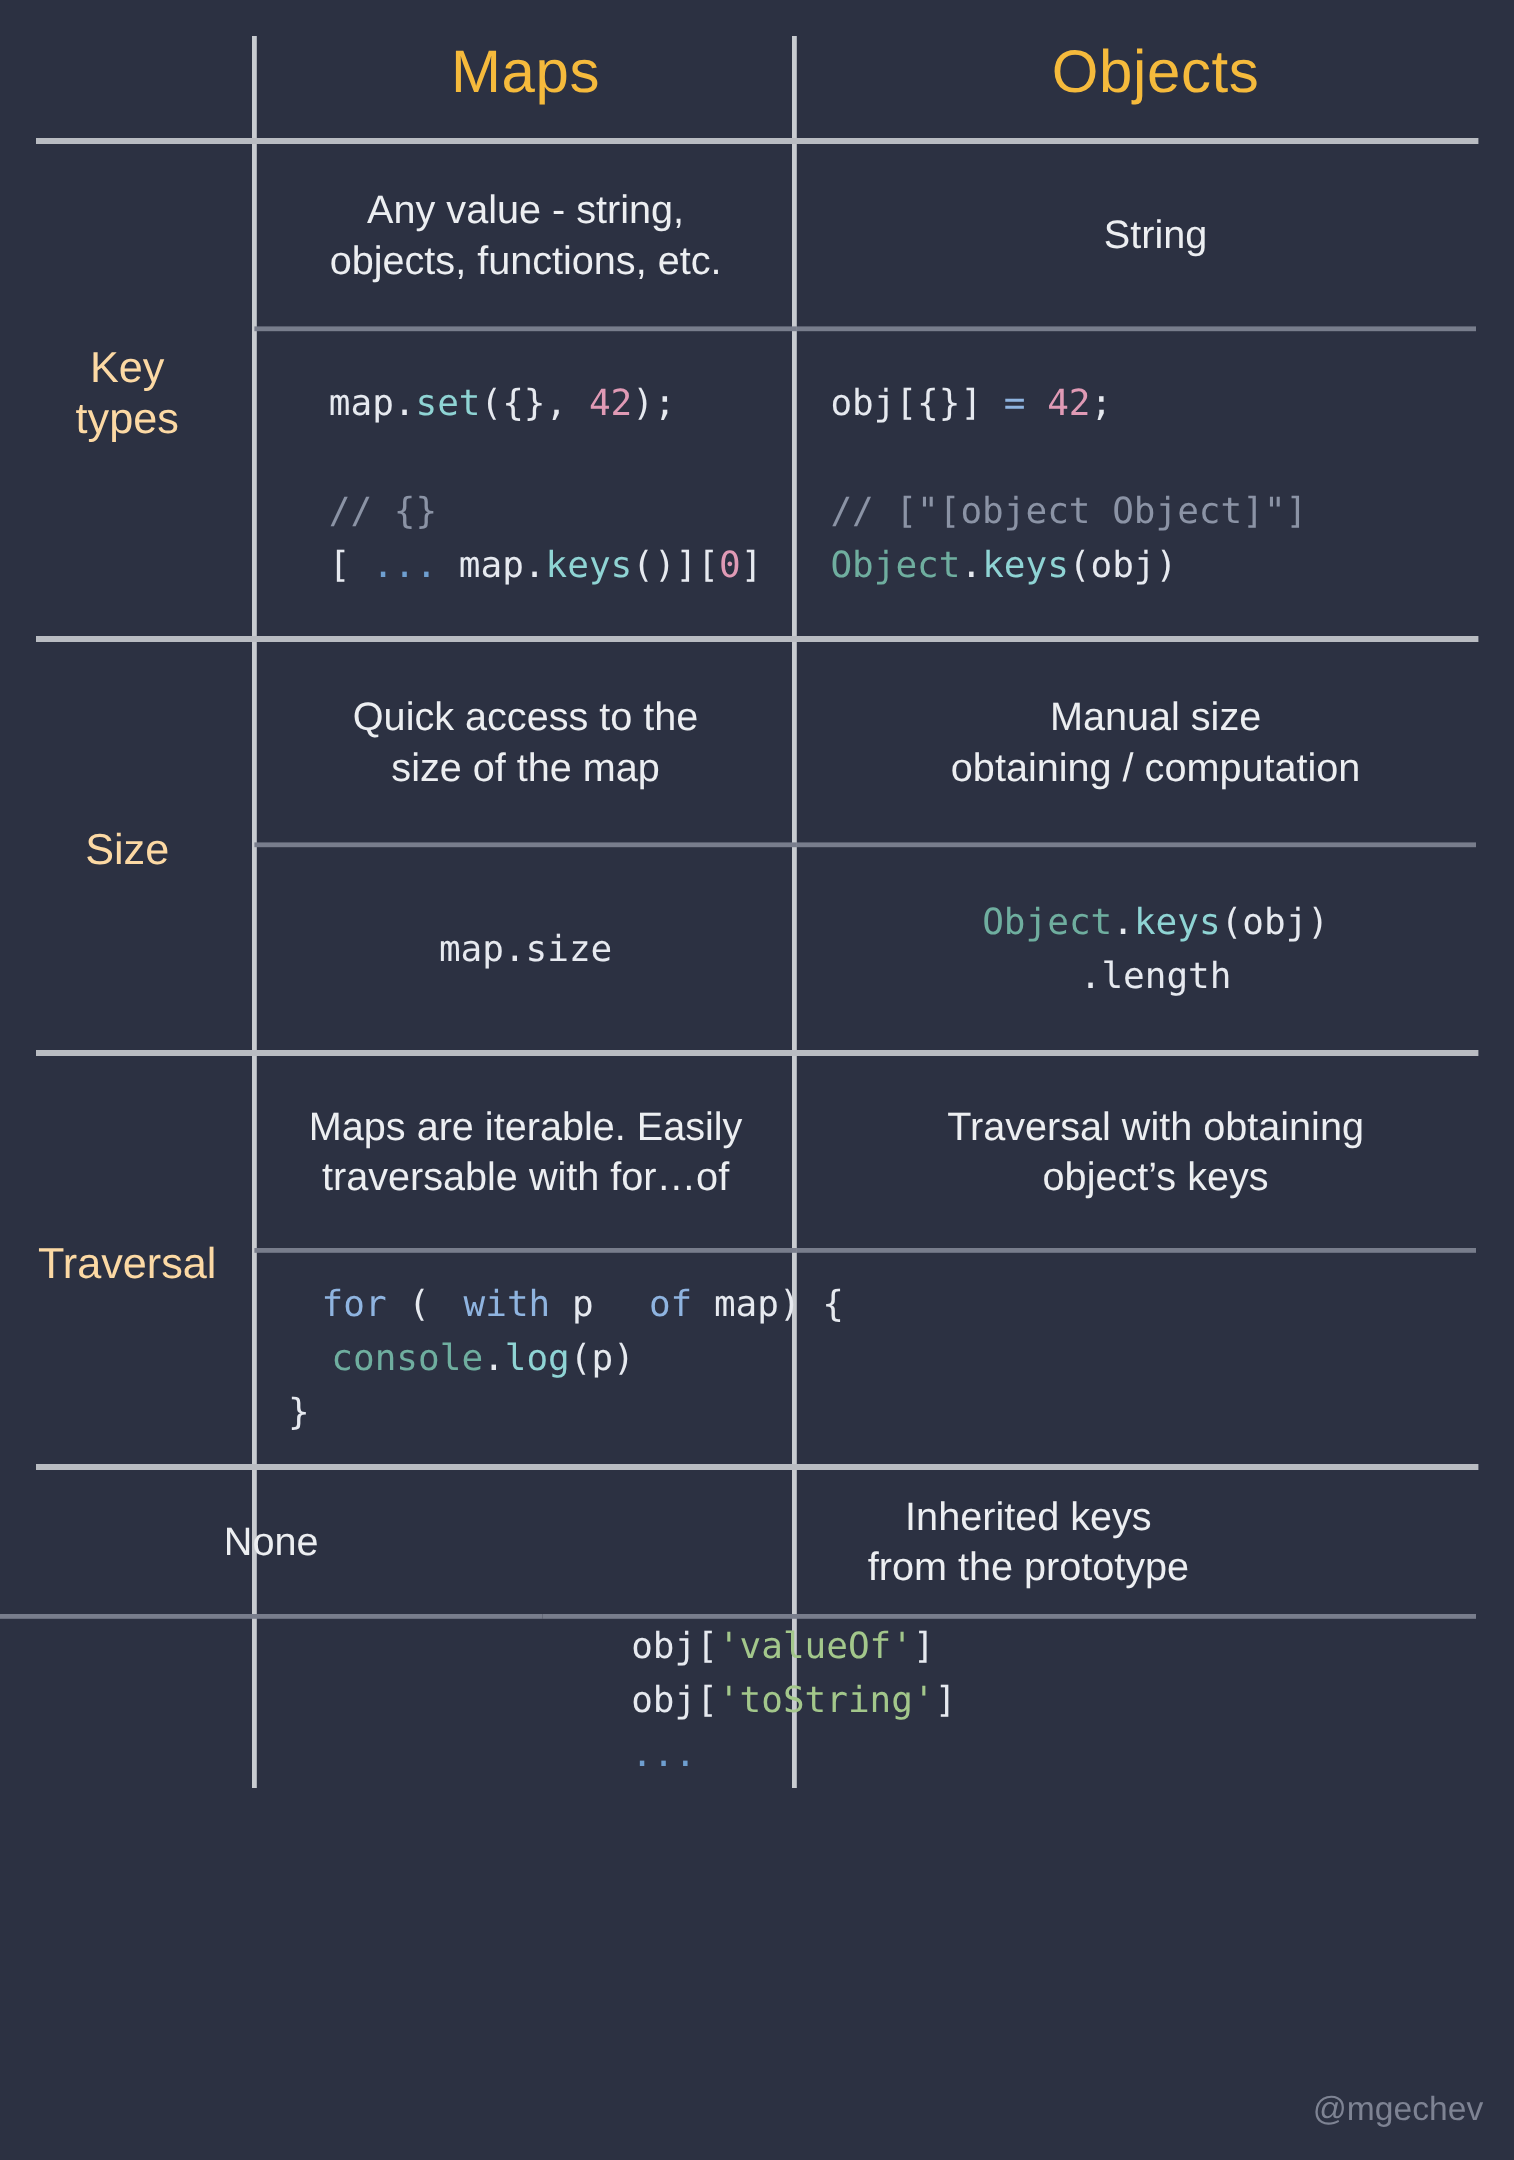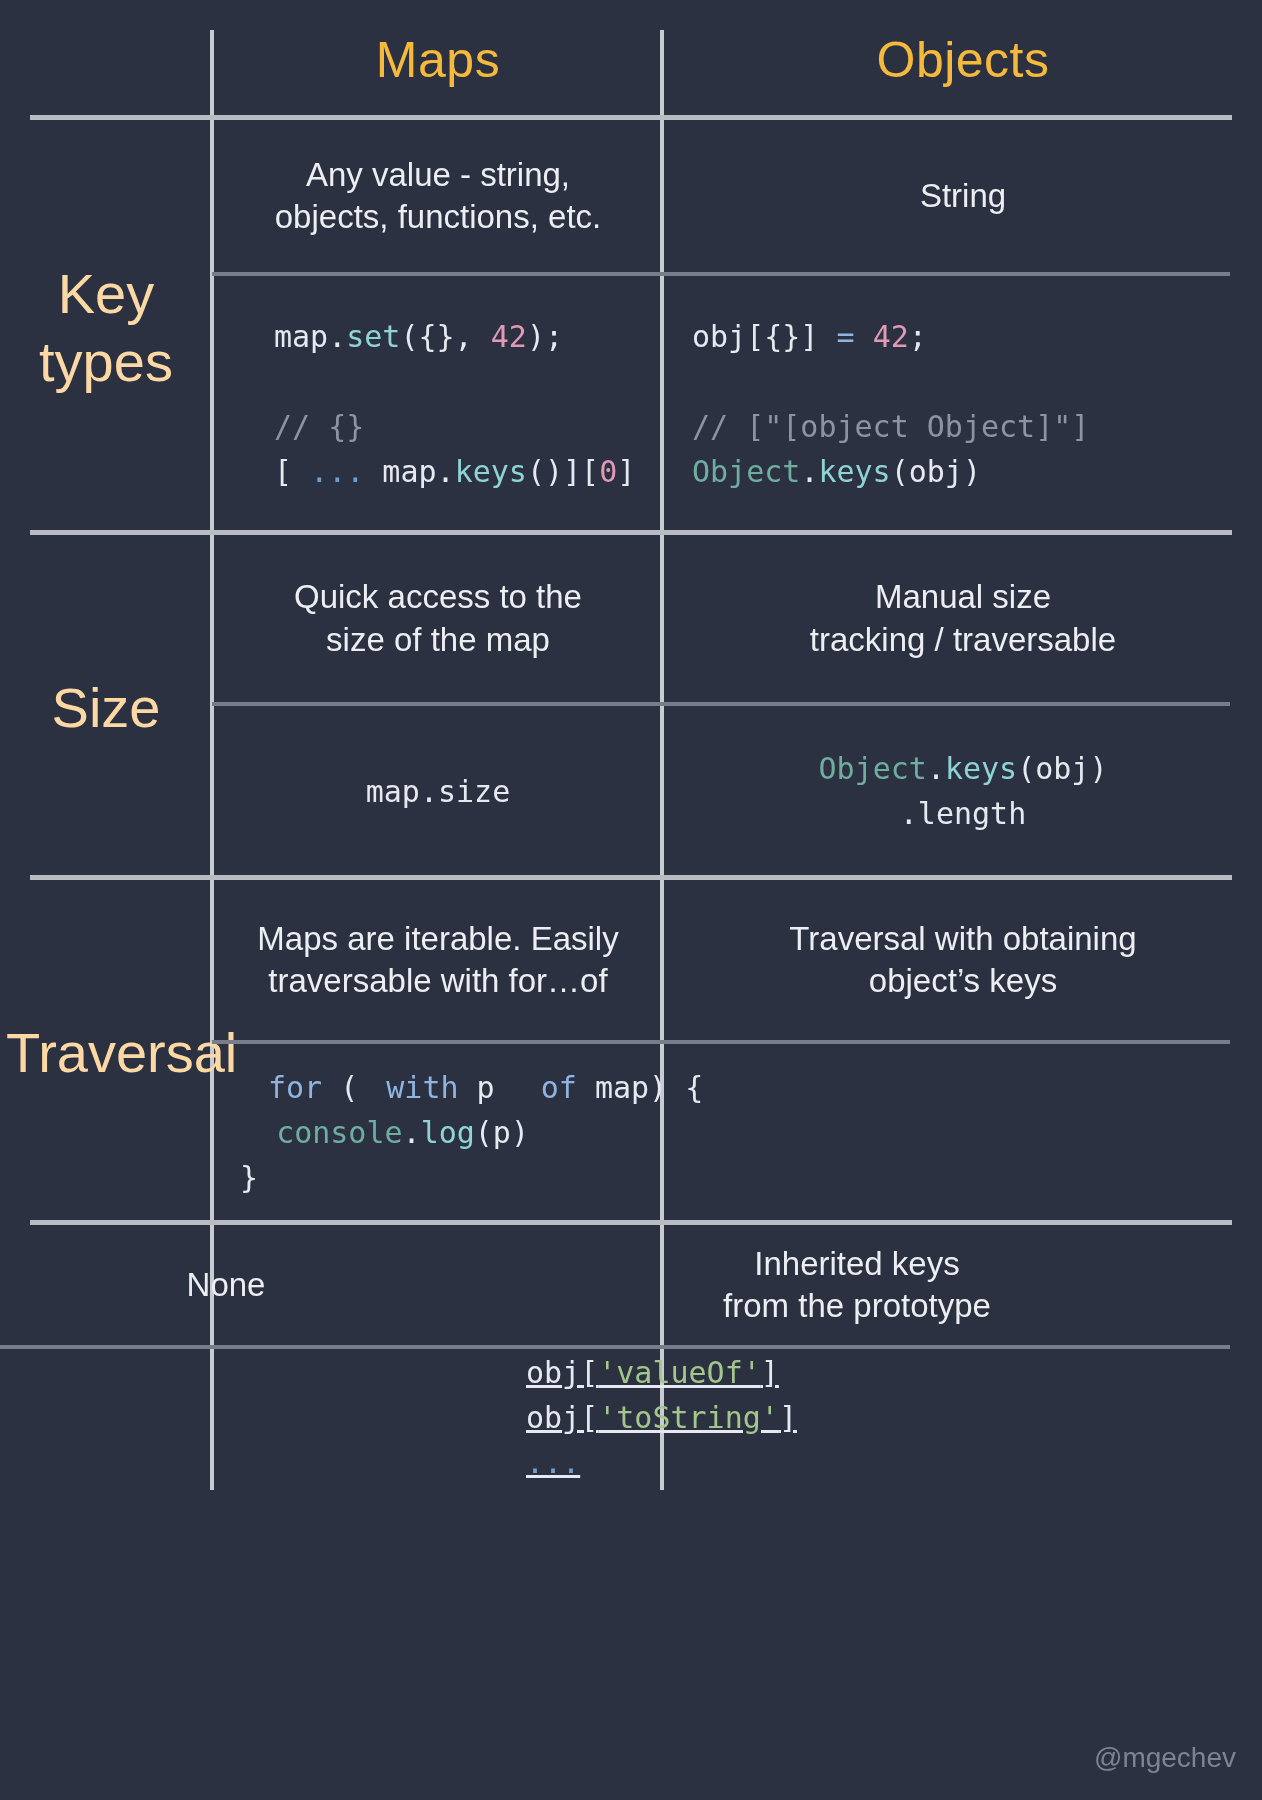--- a/index.html
+++ b/index.html
@@ -76,21 +76,21 @@
     font-size: 50px;
     color: #f5ba3c;
     text-align: center;
     line-height: 120px;
     letter-spacing: 0.5px;
   }
 
   
   .rowlabel {
     color: #fcd9a4;
-    font-size: 56px;
+    font-size: 36px;
     text-align: center;
     line-height: 1.22;
     width: 100%;
     position: absolute;
     left: 0;
     top: 50%;
     transform: translateY(-50%);
     padding: 0 6px;
     box-sizing: border-box;
   }
@@ -205,21 +205,21 @@
         <div style="height:167px;position:relative;">
           <div class="prose" style="white-space:pre-line;">Quick access to the
 size of the map</div>
         </div>
         <div class="hsep-inner" style="left:0;right:0;top:167px;"></div>
         <div class="code center" style="height:178px;"><div style="white-space: pre;"><span class="c-plain">map.size</span></div></div>
       </div>
       <div class="col-objs">
         <div style="height:167px;position:relative;">
           <div class="prose" style="white-space:pre-line;">Manual size
-tracking / traversable</div>
+obtaining / computation</div>
         </div>
         <div class="hsep-inner" style="left:0;right:32px;top:167px;"></div>
         <div class="code center" style="height:178px;"><div style="white-space: pre;"><span class="c-obj">Object</span><span class="c-plain">.</span><span class="c-fn">keys</span><span class="c-plain">(obj)</span><span class="c-plain">
 </span><span class="c-plain">.length</span></div></div>
       </div>
       <div class="hsep" style="bottom:0;"></div>
     </div>
 
     <div class="row" style="height:345px;">
       <div class="col-label">
@@ -252,21 +252,21 @@
         </div>
         <div class="hsep-inner" style="left:0;right:0;top:120px;"></div>
         <div class="code center" style="height:145px;"><div style="white-space: pre;"></div></div>
       </div>
       <div class="col-objs">
         <div style="height:120px;position:relative;">
           <div class="prose" style="white-space:pre-line;">Inherited keys
 from the prototype</div>
         </div>
         <div class="hsep-inner" style="left:0;right:32px;top:120px;"></div>
-        <div class="code leftobj" style="height:145px;padding-left:74px;text-decoration:underline;"><div style="white-space: pre;"><span class="c-plain">obj[</span><span class="c-str">'valueOf'</span><span class="c-plain">]</span><span class="c-plain">
+        <div class="code leftobj" style="height:145px;padding-left:74px;"><div style="white-space: pre;"><span class="c-plain">obj[</span><span class="c-str">'valueOf'</span><span class="c-plain">]</span><span class="c-plain">
 </span><span class="c-plain">obj[</span><span class="c-str">'toString'</span><span class="c-plain">]</span><span class="c-plain">
 </span><span class="c-dots">...</span></div></div>
       </div>
     </div>
 
   </div>
 
   <div class="watermark">@mgechev</div>
 </div>
 

